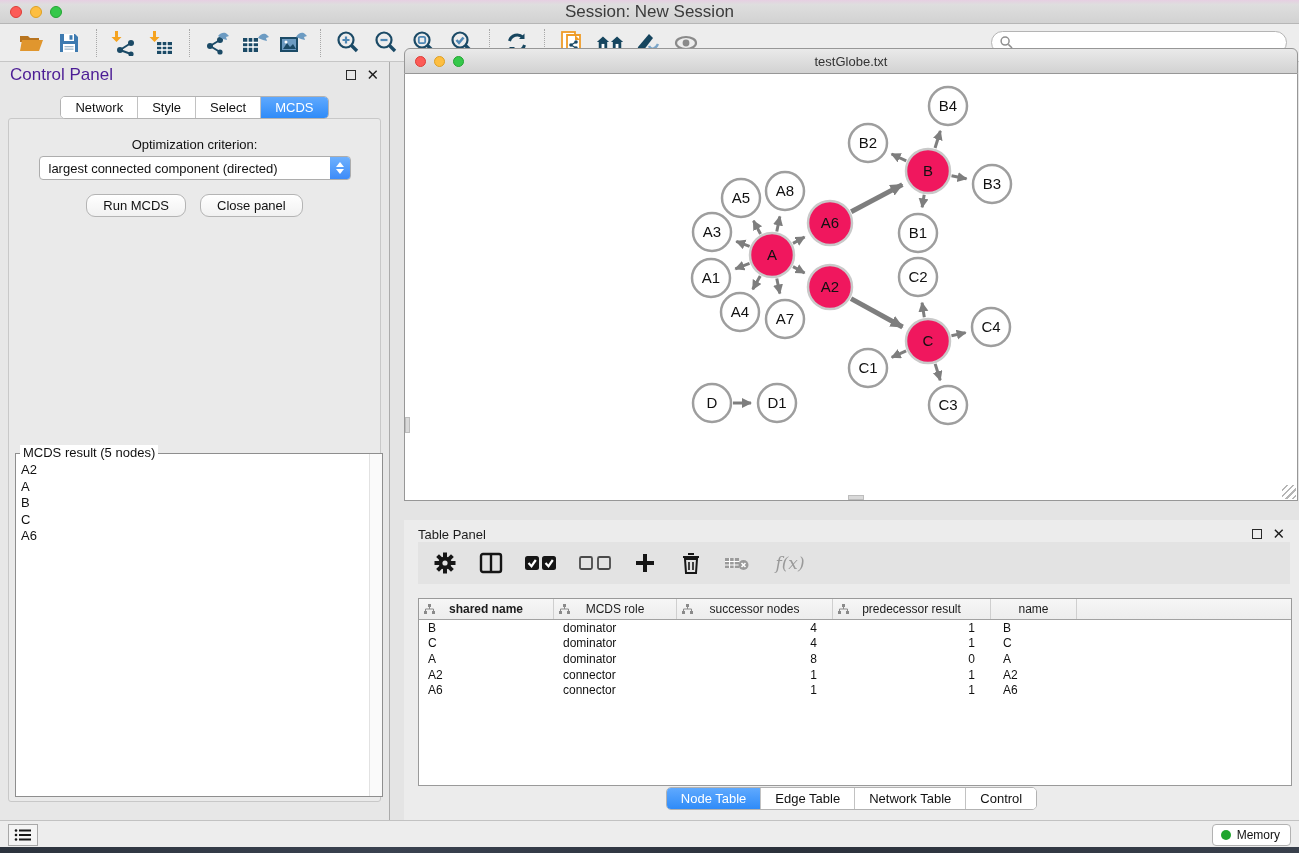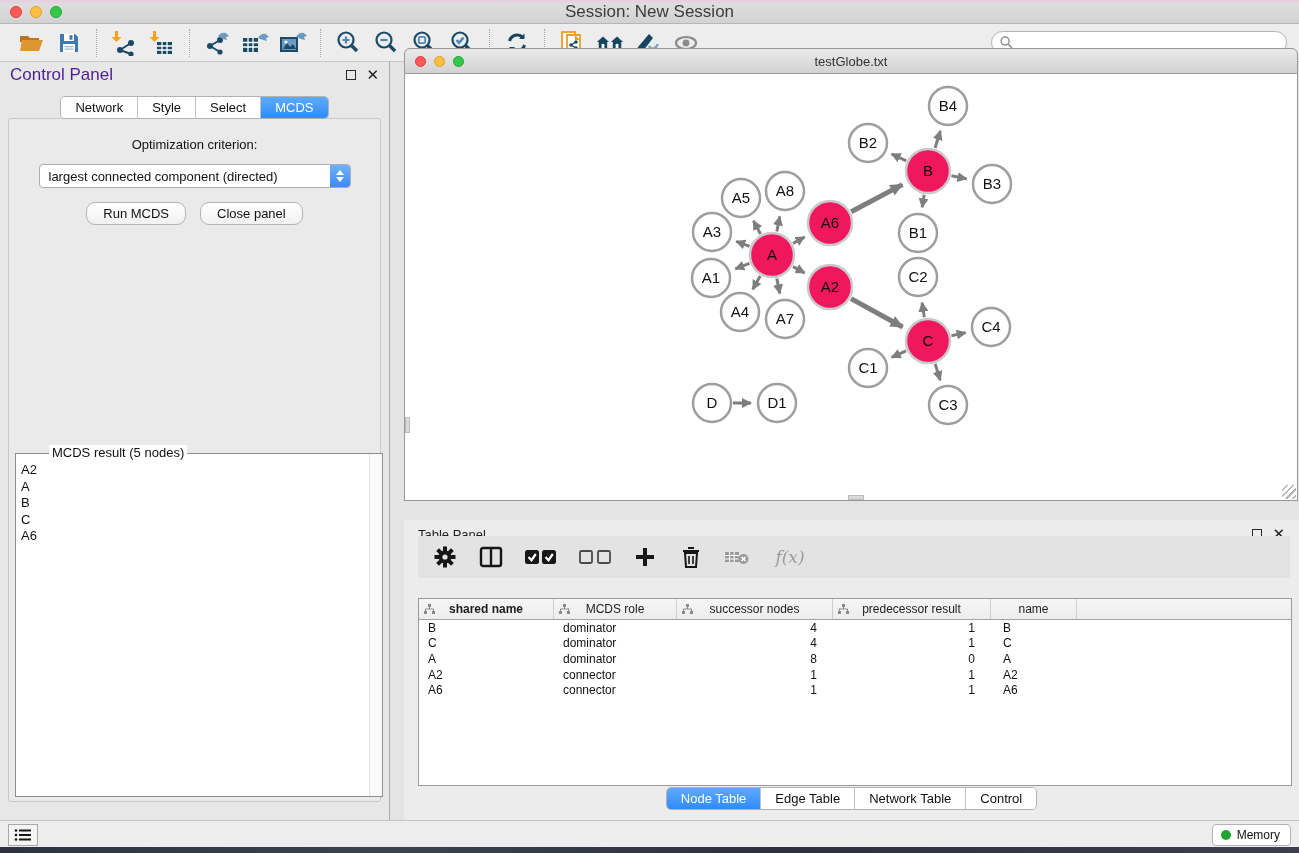--- a/index.html
+++ b/index.html
@@ -39,52 +39,52 @@
 
   .seg-tabs { display:flex; justify-content:center; margin-top:8px; position:relative; z-index:2; }
   .seg-inner { display:inline-flex; border:1px solid #b2b2b2; border-radius:5px; overflow:hidden; background:#fff; }
   .seg-tab { padding:3px 14px; font-size:13px; background:#fff; color:#111; border-right:1px solid #c2c2c2; cursor:default; }
   .seg-tab:last-child { border-right:none; }
   .seg-tab.sel { background:linear-gradient(180deg,#5fa9fe,#2f8bf8); color:#fff; }
 
   .cp-box { position:absolute; left:8px; top:56px; width:373px; height:684px;
     background:#EAEAEA; border:1px solid #c8c8c8; border-radius:3px; }
   .opt-label { text-align:center; margin-top:18px; font-size:13px; color:#111; }
-  .dropdown { position:relative; margin:12px auto 0; width:312px; height:24px; background:#fff;
+  .dropdown { position:relative; margin:4px auto 0; width:312px; height:24px; background:#fff;
     border:1px solid #adadad; border-radius:4px; display:flex; align-items:center; }
   .dropdown .dd-value { padding-left:9px; font-size:13px; color:#111; flex:1; white-space:nowrap; overflow:hidden; }
   .dd-stepper { width:20px; height:22px; border-radius:0 3px 3px 0;
     background:linear-gradient(180deg,#6fb1fe,#3d8bf8); display:flex; flex-direction:column; align-items:center; justify-content:center; gap:2px; }
   .btn-row { display:flex; justify-content:center; gap:14px; margin-top:14px; }
   .mac-btn { padding:3px 16px; font-size:13px; color:#111; background:linear-gradient(180deg,#ffffff,#f1f1f1);
     border:1px solid #b4b4b4; border-radius:9px; }
 
   .result-group { position:absolute; left:6px; top:334px; width:368px; height:344px;
     border:1px solid #8e8e8e; background:#fff; }
-  .result-legend { position:absolute; top:-9px; left:4px; background:#fff; padding:0 3px; font-size:13px; color:#111;margin-left:29px; }
+  .result-legend { position:absolute; top:-9px; left:4px; background:#fff; padding:0 3px; font-size:13px; color:#111; }
   .result-list { position:absolute; left:1px; top:6px; right:14px; bottom:1px; overflow:hidden; padding:2px 4px; }
   .result-item { font-size:13px; line-height:16.5px; color:#111; }
   .result-scroll { position:absolute; top:0; right:0; width:13px; height:100%; background:#FAFAFA; border-left:1px solid #e2e2e2; }
 
   
   .net-window { position:absolute; left:404px; top:48px; width:894px; height:453px; }
   .net-titlebar { height:26px; background:linear-gradient(180deg,#eaeaea,#d2d2d2);
     border:1px solid #979797; border-radius:6px 6px 0 0; position:relative; text-align:center; }
   .net-titlebar .title { line-height:25px; font-size:13px; color:#333; }
   .net-content { position:relative; height:427px; background:#fff; border:1px solid #979797; border-top:none; }
   .vscroll-thumb { position:absolute; left:0; top:343px; width:5px; height:16px; background:#d9d9d9; border:1px solid #bdbdbd; }
   .hscroll-thumb { position:absolute; left:443px; bottom:0; width:16px; height:5px; background:#d9d9d9; border:1px solid #bdbdbd; }
   .resize-grip { position:absolute; right:1px; bottom:1px; width:14px; height:14px;
     background:repeating-linear-gradient(135deg,transparent 0 3px,#b5b5b5 3px 4.5px); }
 
   
   .table-panel { position:absolute; left:404px; top:520px; width:895px; height:300px; background:#ECECEC; }
   .tp-header { height:28px; display:flex; align-items:center; padding:0 14px;gap:20px; }
   .tp-header .tp-title { font-size:13px; color:#1d1d1d; }
-  .tp-toolbar { position:absolute; left:14px; top:16px; width:872px; height:42px; background:#E3E3E3;
+  .tp-toolbar { position:absolute; left:14px; top:22px; width:872px; height:42px; background:#E3E3E3;
     display:flex; align-items:center; gap:20px; padding-left:14px; }
   .tp-tool { display:flex; align-items:center; justify-content:center; width:26px; height:26px; }
   .fx-label { font-family:"DejaVu Serif",serif; font-style:italic; font-size:17px; color:#9a9a9a; }
 
   .data-table { position:absolute; left:14px; top:78px; width:874px; height:188px; background:#fff;
     border:1px solid #9a9a9a; overflow:hidden; }
   .dt-headrow { display:flex; height:21px; background:linear-gradient(180deg,#f6f6f6,#ededed); border-bottom:1px solid #a2a2a2; }
   .dt-hcell { position:relative; display:flex; align-items:center; justify-content:center;
     border-right:1px solid #cfcfcf; font-size:12px; color:#1c1c1c; }
   .dt-hcell .hicon { position:absolute; left:5px; top:5px; }

